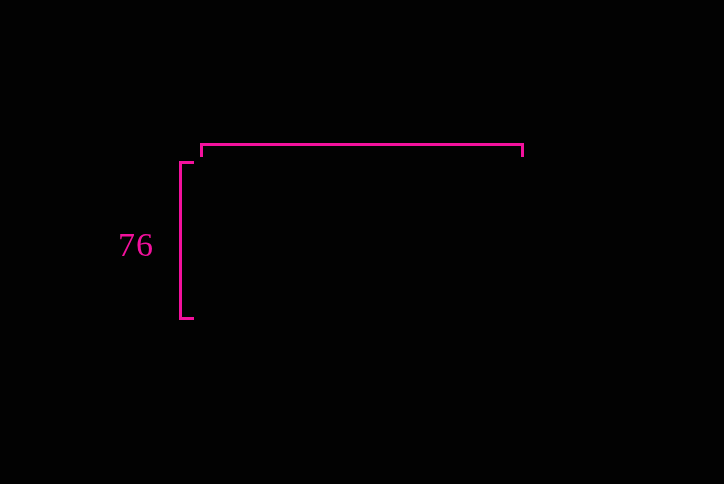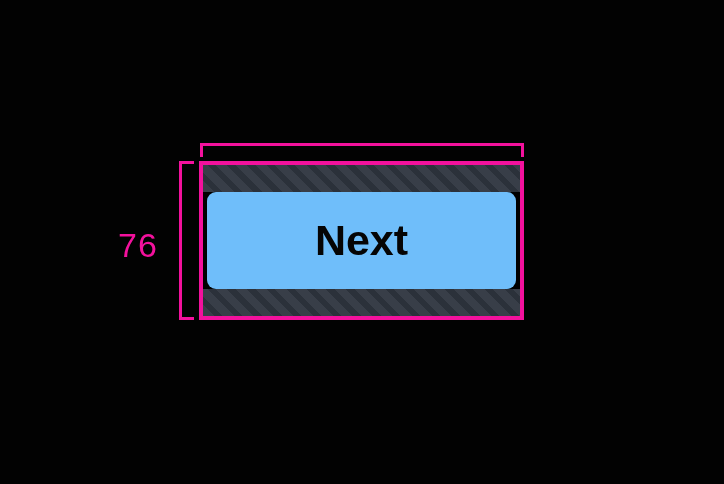--- a/index.html
+++ b/index.html
@@ -38,20 +38,21 @@
   }
   #width-label-inner {
     display: inline-block;
     position: relative;
     left: 0px;
   }
   #height-label {
     left: 118px;
     top: 228px;
     font-size: 34px;
+    font-family: Liberation Serif, serif;
   }
 
   
   .bracket {
     position: absolute;
     box-sizing: border-box;
     border-color: #F3119D;
     border-style: solid;
   }
   
@@ -132,27 +133,14 @@
 
 <div id="screen">
 
 
   <div id="height-label" class="dim-label">76</div>
 
   <div id="bracket-width" class="bracket"></div>
 
   <div id="bracket-height" class="bracket"></div>
 
-  <div id="element-bounds">
-    <div id="element-inner">
-
-      <div id="hatch-top" class="hatch-band"></div>
-
-      <div id="button-surface">
-        <span id="button-label">Next</span>
-      </div>
-
-      <div id="hatch-bottom" class="hatch-band"></div>
-
-    </div>
-  </div>
 
 </div>
 
 </body></html>

